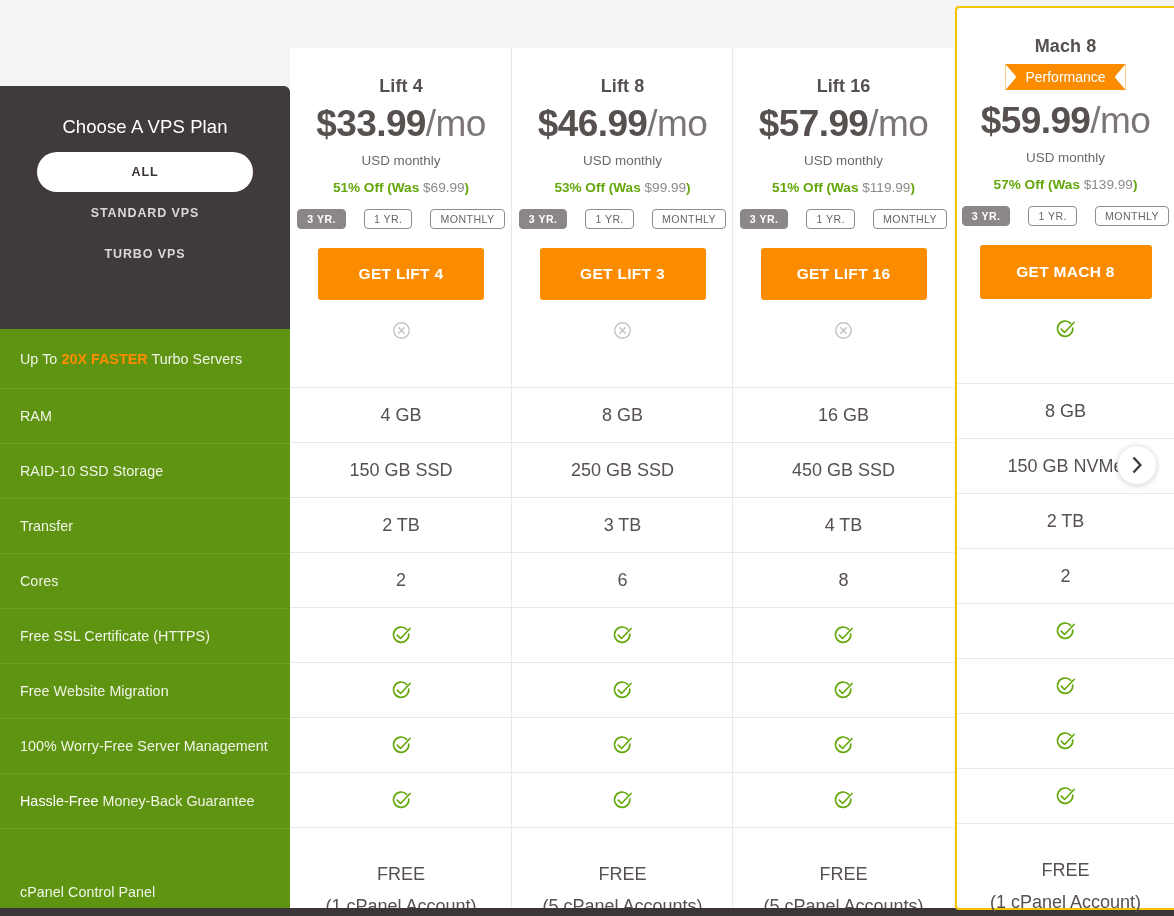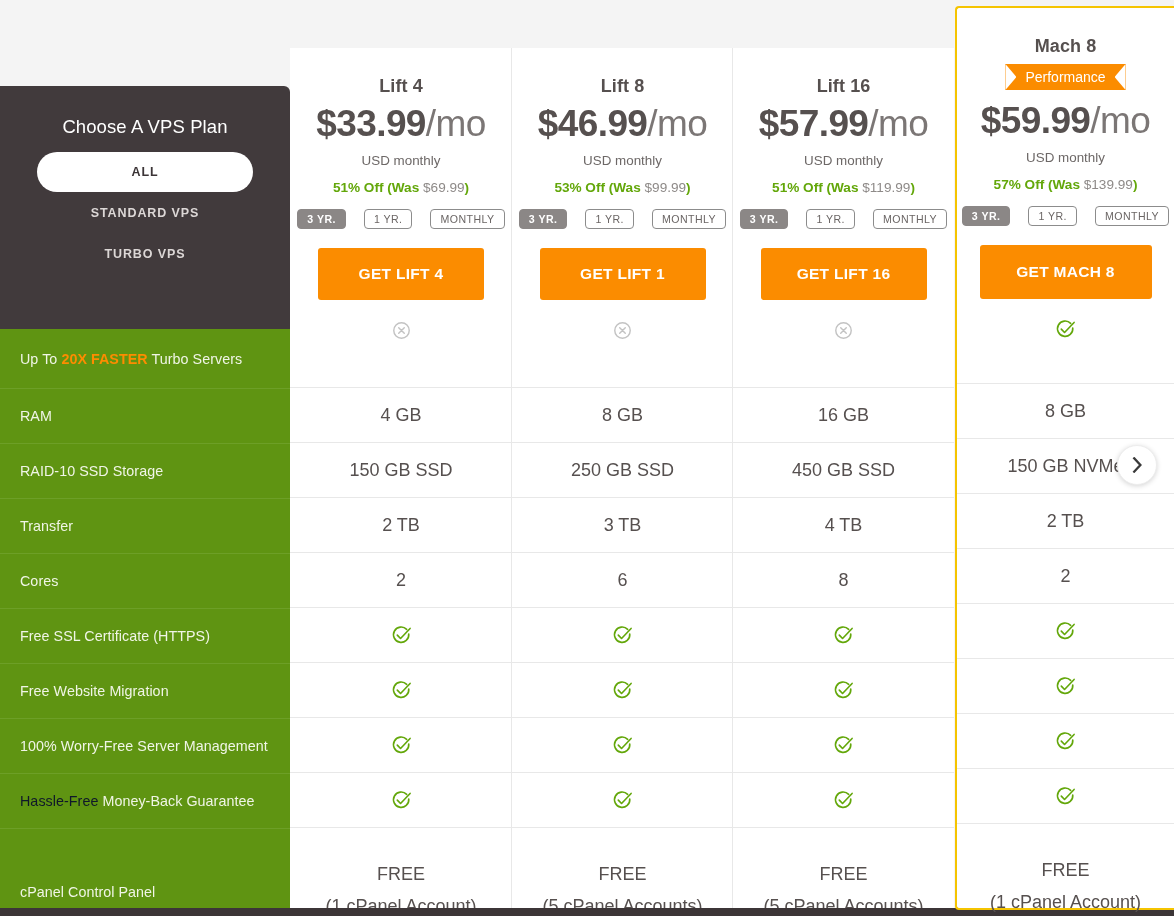--- a/index.html
+++ b/index.html
@@ -87,21 +87,21 @@
     align-items: center;
     padding-left: 20px;
     color: #f0f5e6;
     font-size: 14.3px;
     font-weight: 400;
     letter-spacing: .05px;
     border-bottom: 1px solid #6d9f27;
   }
   .feature-row:last-child { border-bottom: 0; }
   .hl { color: #fd8c00; font-weight: 700; }
-  .hl-soft { color: #0f172a; font-weight: 400; }
+  .hl-soft { color: #ffffff; font-weight: 400; }
 
   
   .plans {
     position: absolute;
     left: 290px;
     top: 0;
     width: 884px;
     height: 916px;
   }
   .plan {
@@ -390,21 +390,21 @@
         <div class="plan-head">
           <div class="plan-name">Lift 8</div>
           <div class="price"><span class="amt">$46.99</span><span>/mo</span></div>
           <div class="price-note">USD monthly</div>
           <div class="discount"><span>53% Off (Was </span><span class="was">$99.99</span><span>)</span></div>
           <div class="terms">
             <button class="term active">3 YR.</button>
             <button class="term">1 YR.</button>
             <button class="term">MONTHLY</button>
           </div>
-          <button class="cta">GET LIFT 1</button>
+          <button class="cta">GET LIFT 3</button>
           <div class="head-mark">
             <svg width="21" height="21" viewBox="0 0 22 22" class="ico">
               <circle cx="11" cy="11" r="8.1" fill="none" stroke="#c3c3c3" stroke-width="1.5"></circle>
               <path d="M8.1 8.1 L13.9 13.9 M13.9 8.1 L8.1 13.9" fill="none" stroke="#c3c3c3" stroke-width="1.5" stroke-linecap="round"></path>
             </svg>
           </div>
         </div>
         <div class="cell" style="height: 55px;">
           <div>8 GB</div>
         </div>

